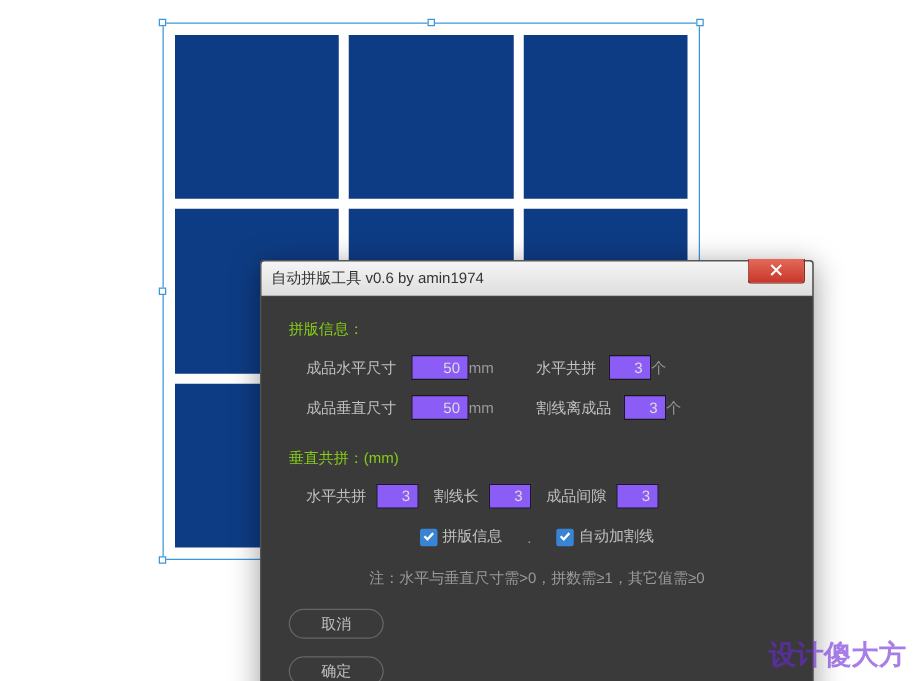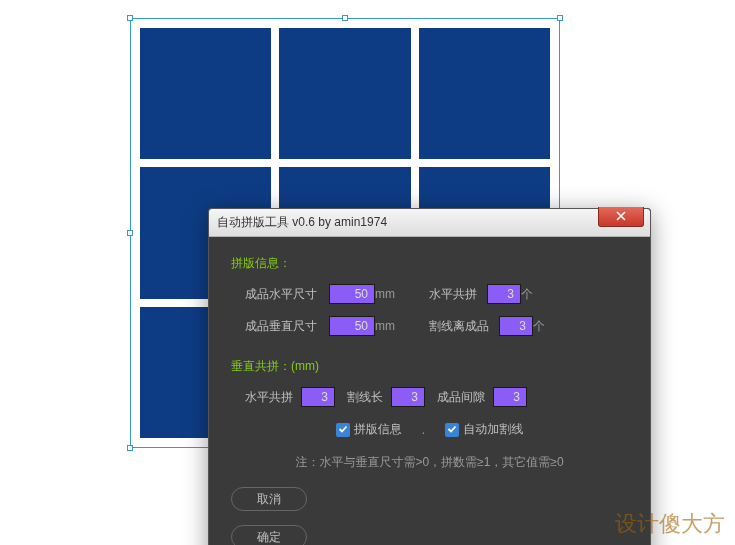--- a/index.html
+++ b/index.html
@@ -155,23 +155,23 @@
     display: flex;
     align-items: center;
     justify-content: center;
     font-size: 12px;
     cursor: pointer;
   }
   .watermark {
     position: absolute;
     right: 10px;
     bottom: 6px;
-    color: #a16207;
+    color: #6d28d9;
     font-size: 22px;
-    font-weight: normal;
+    font-weight: bold;
     opacity: 0.6;
   }
   .dot { color:#9a9a9a; }
 </style>
 </head>
 <body>
 
 <div class="canvas-bg"></div>
 <div class="grid">
   <div class="cell"></div>

